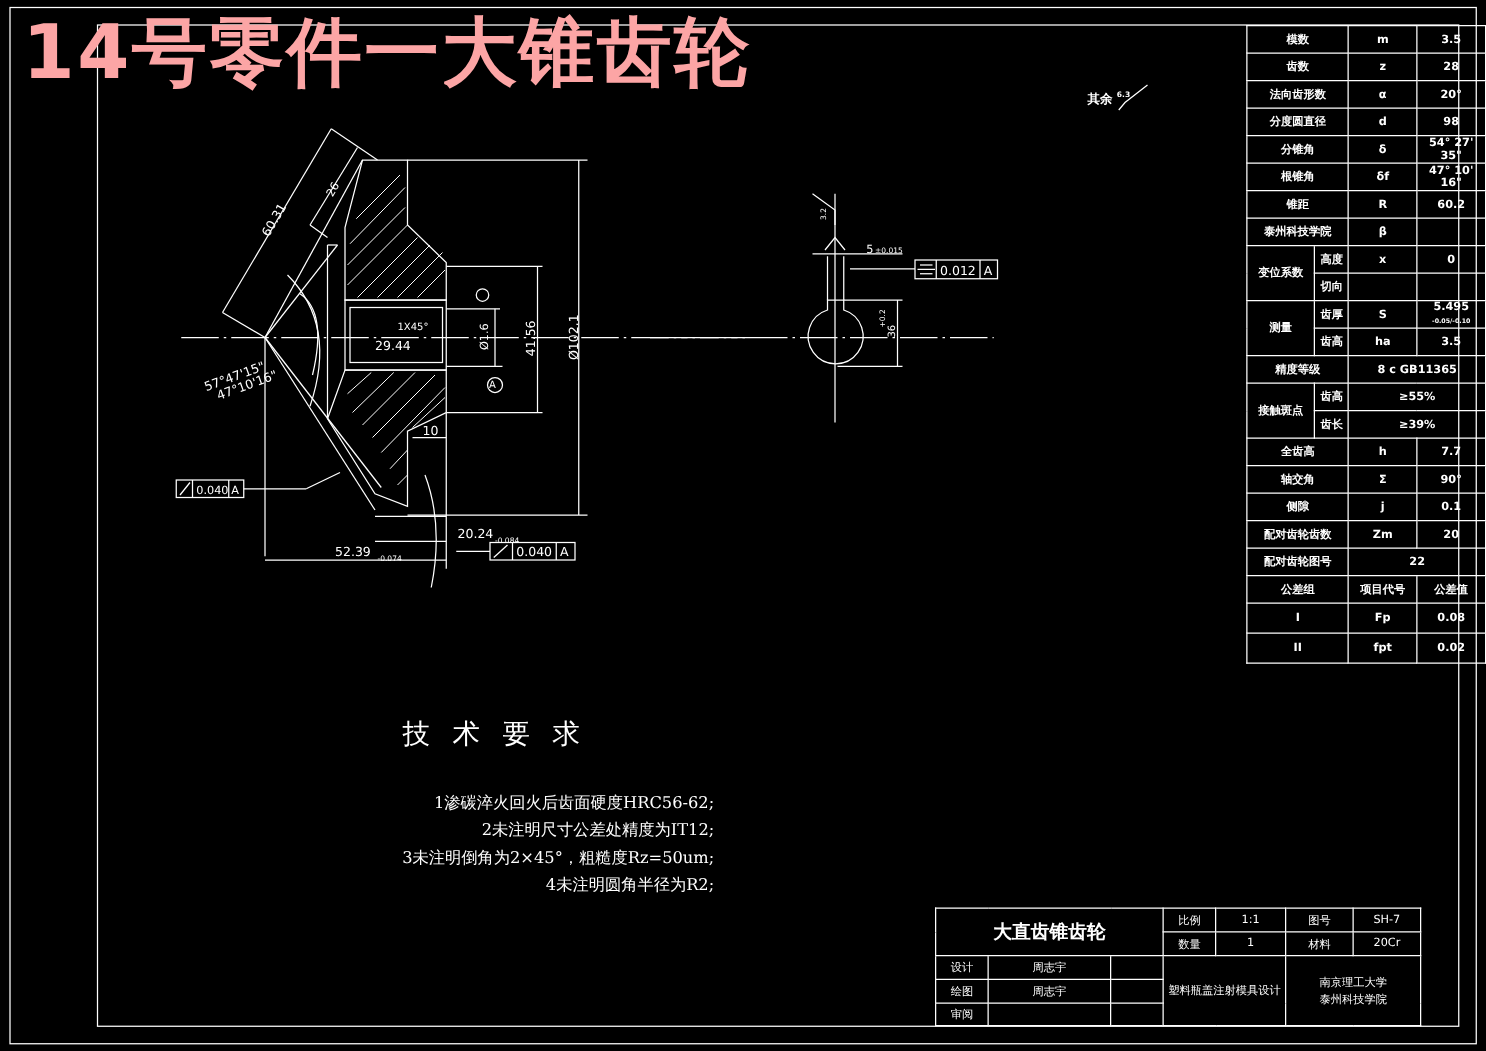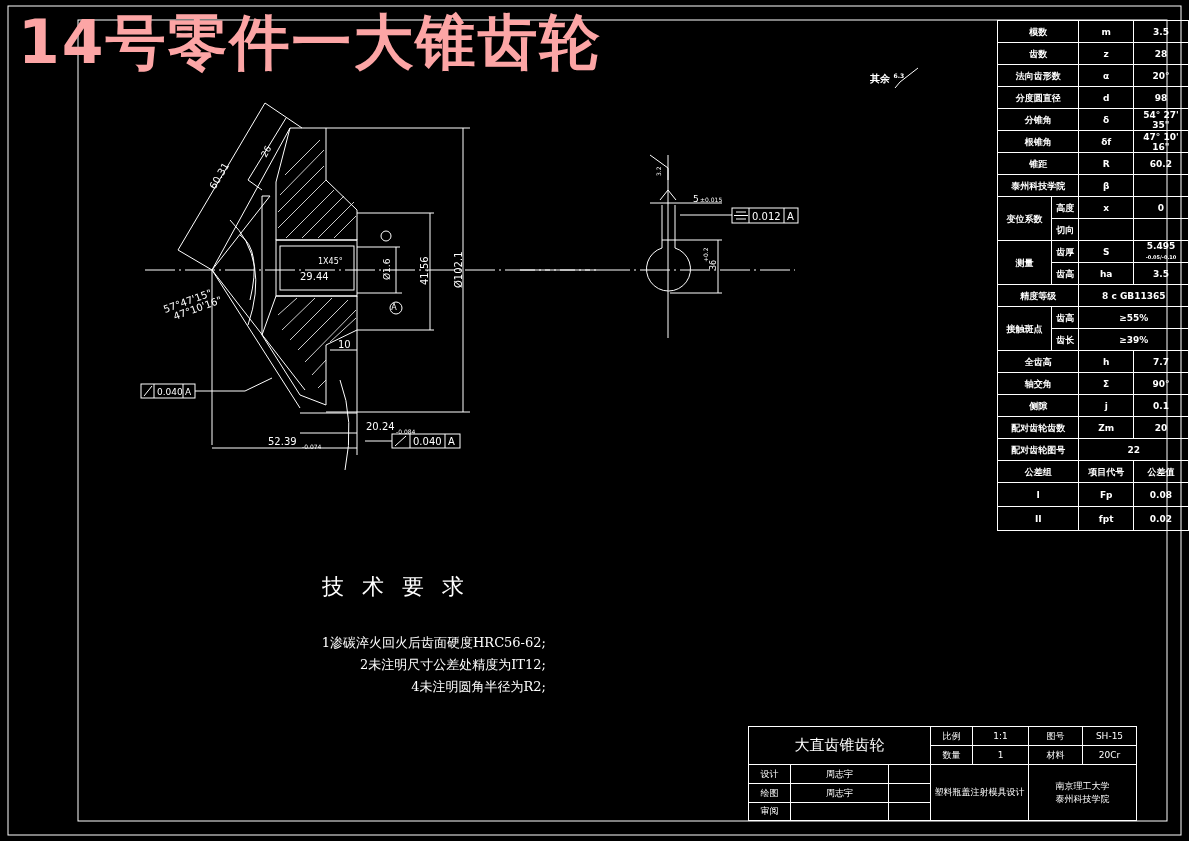--- a/index.html
+++ b/index.html
@@ -296,40 +296,41 @@
         <td>fpt</td>
         <td>0.02</td>
       </tr>
 </tbody>
   </table>
 
 <div class="tech-title">技术要求</div>
 <div class="tech-list">
   <div><span class="num">1</span><span>渗碳淬火回火后齿面硬度HRC56-62;</span></div>
   <div><span class="num">2</span><span>未注明尺寸公差处精度为IT12;</span></div>
+  <div><span class="num">3</span><span>未注明倒角为2×45°，粗糙度Rz=50um;</span></div>
   <div><span class="num">4</span><span>未注明圆角半径为R2;</span></div>
 </div>
 
 <table class="title-block">
   <colgroup>
       <col style="width:42px">
       <col style="width:98px">
       <col style="width:42px">
       <col style="width:42px">
       <col style="width:56px">
       <col style="width:54px">
       <col style="width:54px">
     </colgroup>
   <tbody>
       <tr style="height:19px">
-    <td colspan="3" rowspan="2" style="font-size:15px;font-weight:normal">大直齿锥齿轮</td>
+    <td colspan="3" rowspan="2" style="font-size:15px;font-weight:bold">大直齿锥齿轮</td>
     <td>比例</td>
     <td>1:1</td>
     <td>图号</td>
-    <td>SH-15</td>
+    <td>SH-7</td>
   </tr>
   <tr style="height:19px">
     <td>数量</td>
     <td>1</td>
     <td>材料</td>
     <td>20Cr</td>
   </tr>
   <tr style="height:19px">
     <td>设计</td>
     <td>周志宇</td>

